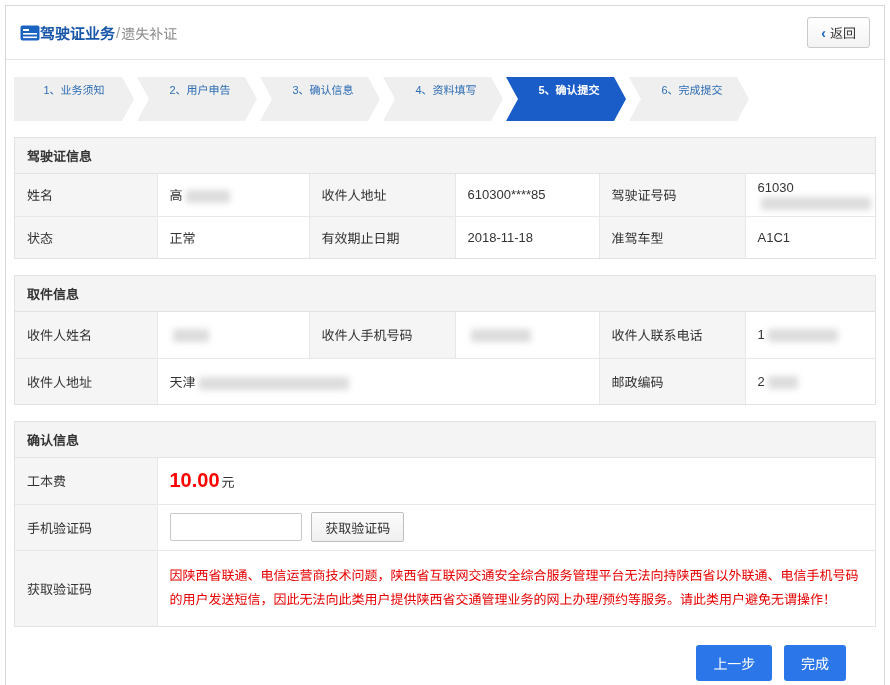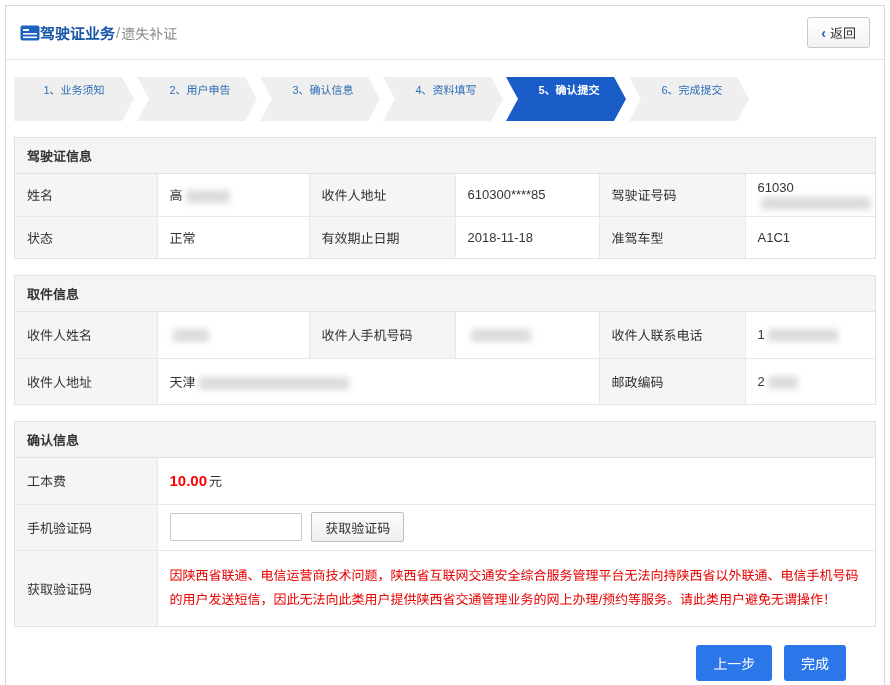--- a/index.html
+++ b/index.html
@@ -94,21 +94,21 @@
     opacity: 0.5;
     border-radius: 2px;
     vertical-align: middle;
     margin-left: 3px;
   }
   .w30 { width: 30px; } .w36 { width: 36px; } .w44 { width: 44px; }
   .w60 { width: 60px; } .w70 { width: 70px; } .w110 { width: 110px; }
   .w150 { width: 150px; }
   
   .pay-row td { height: 46px; }
-  .fee-num { color: #ff0000; font-size: 15px; font-weight: bold; }
+  .fee-num { color: #ff0000; font-size: 20px; font-weight: bold; }
   .fee-unit { color: #333; font-size: 13px; margin-left: 2px; }
   .sms-input {
     width: 132px; height: 28px;
     border: 1px solid #c9c9c9; border-radius: 2px;
     padding: 0 6px; font-size: 13px; font-family: inherit;
     vertical-align: middle;
   }
   .code-btn {
     height: 30px;
     margin-left: 6px;

